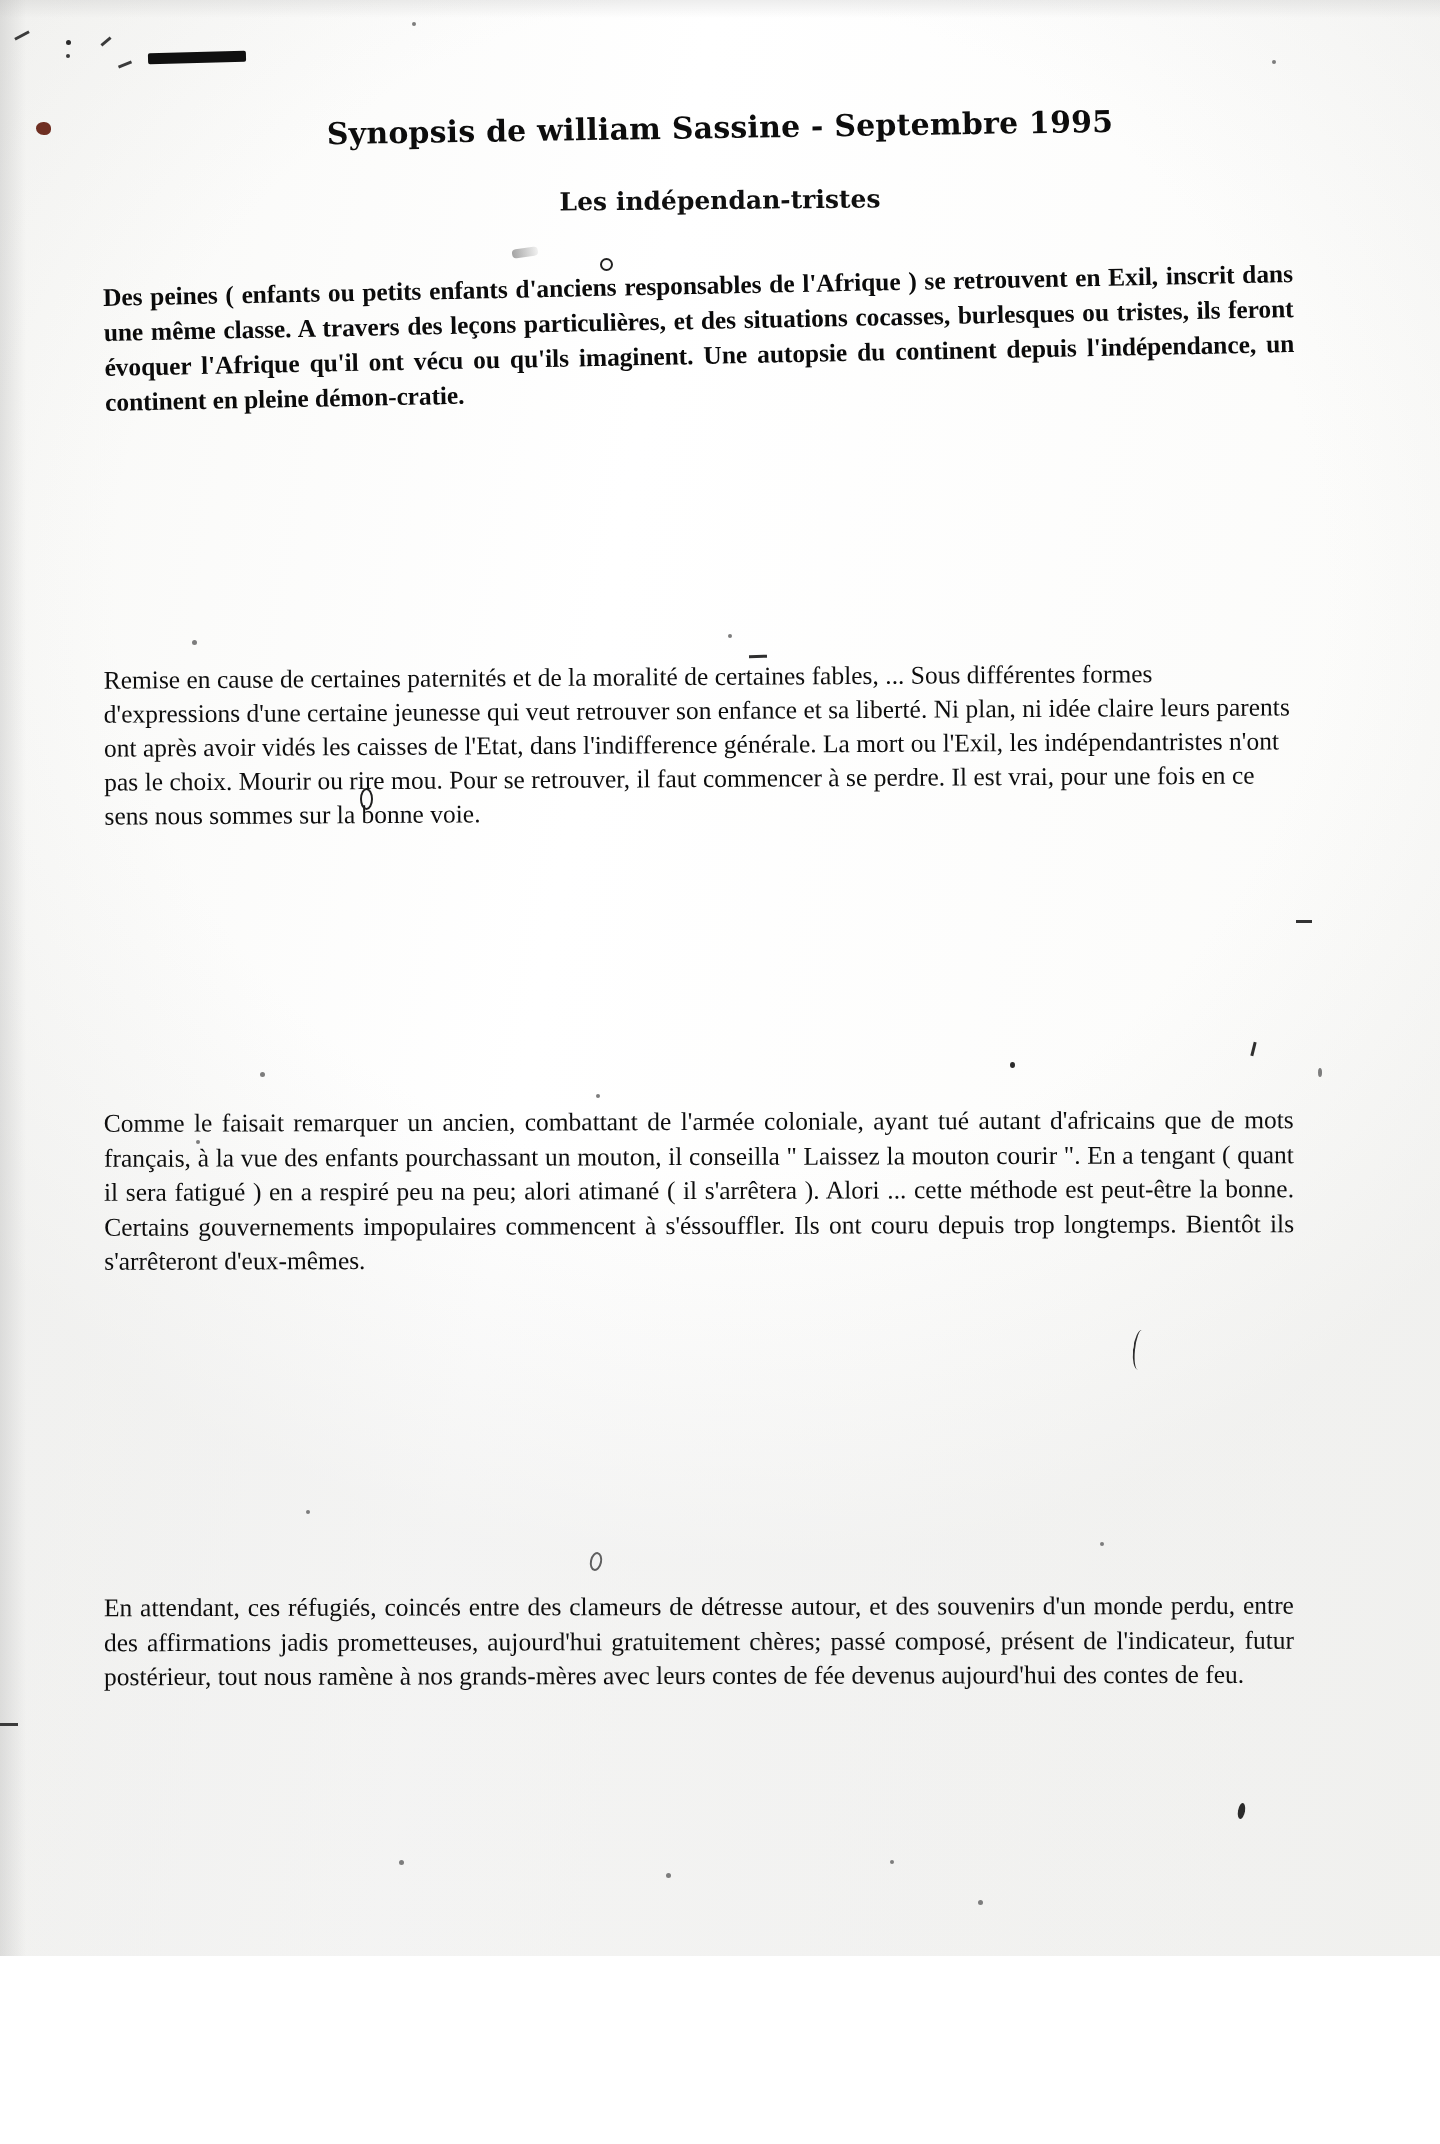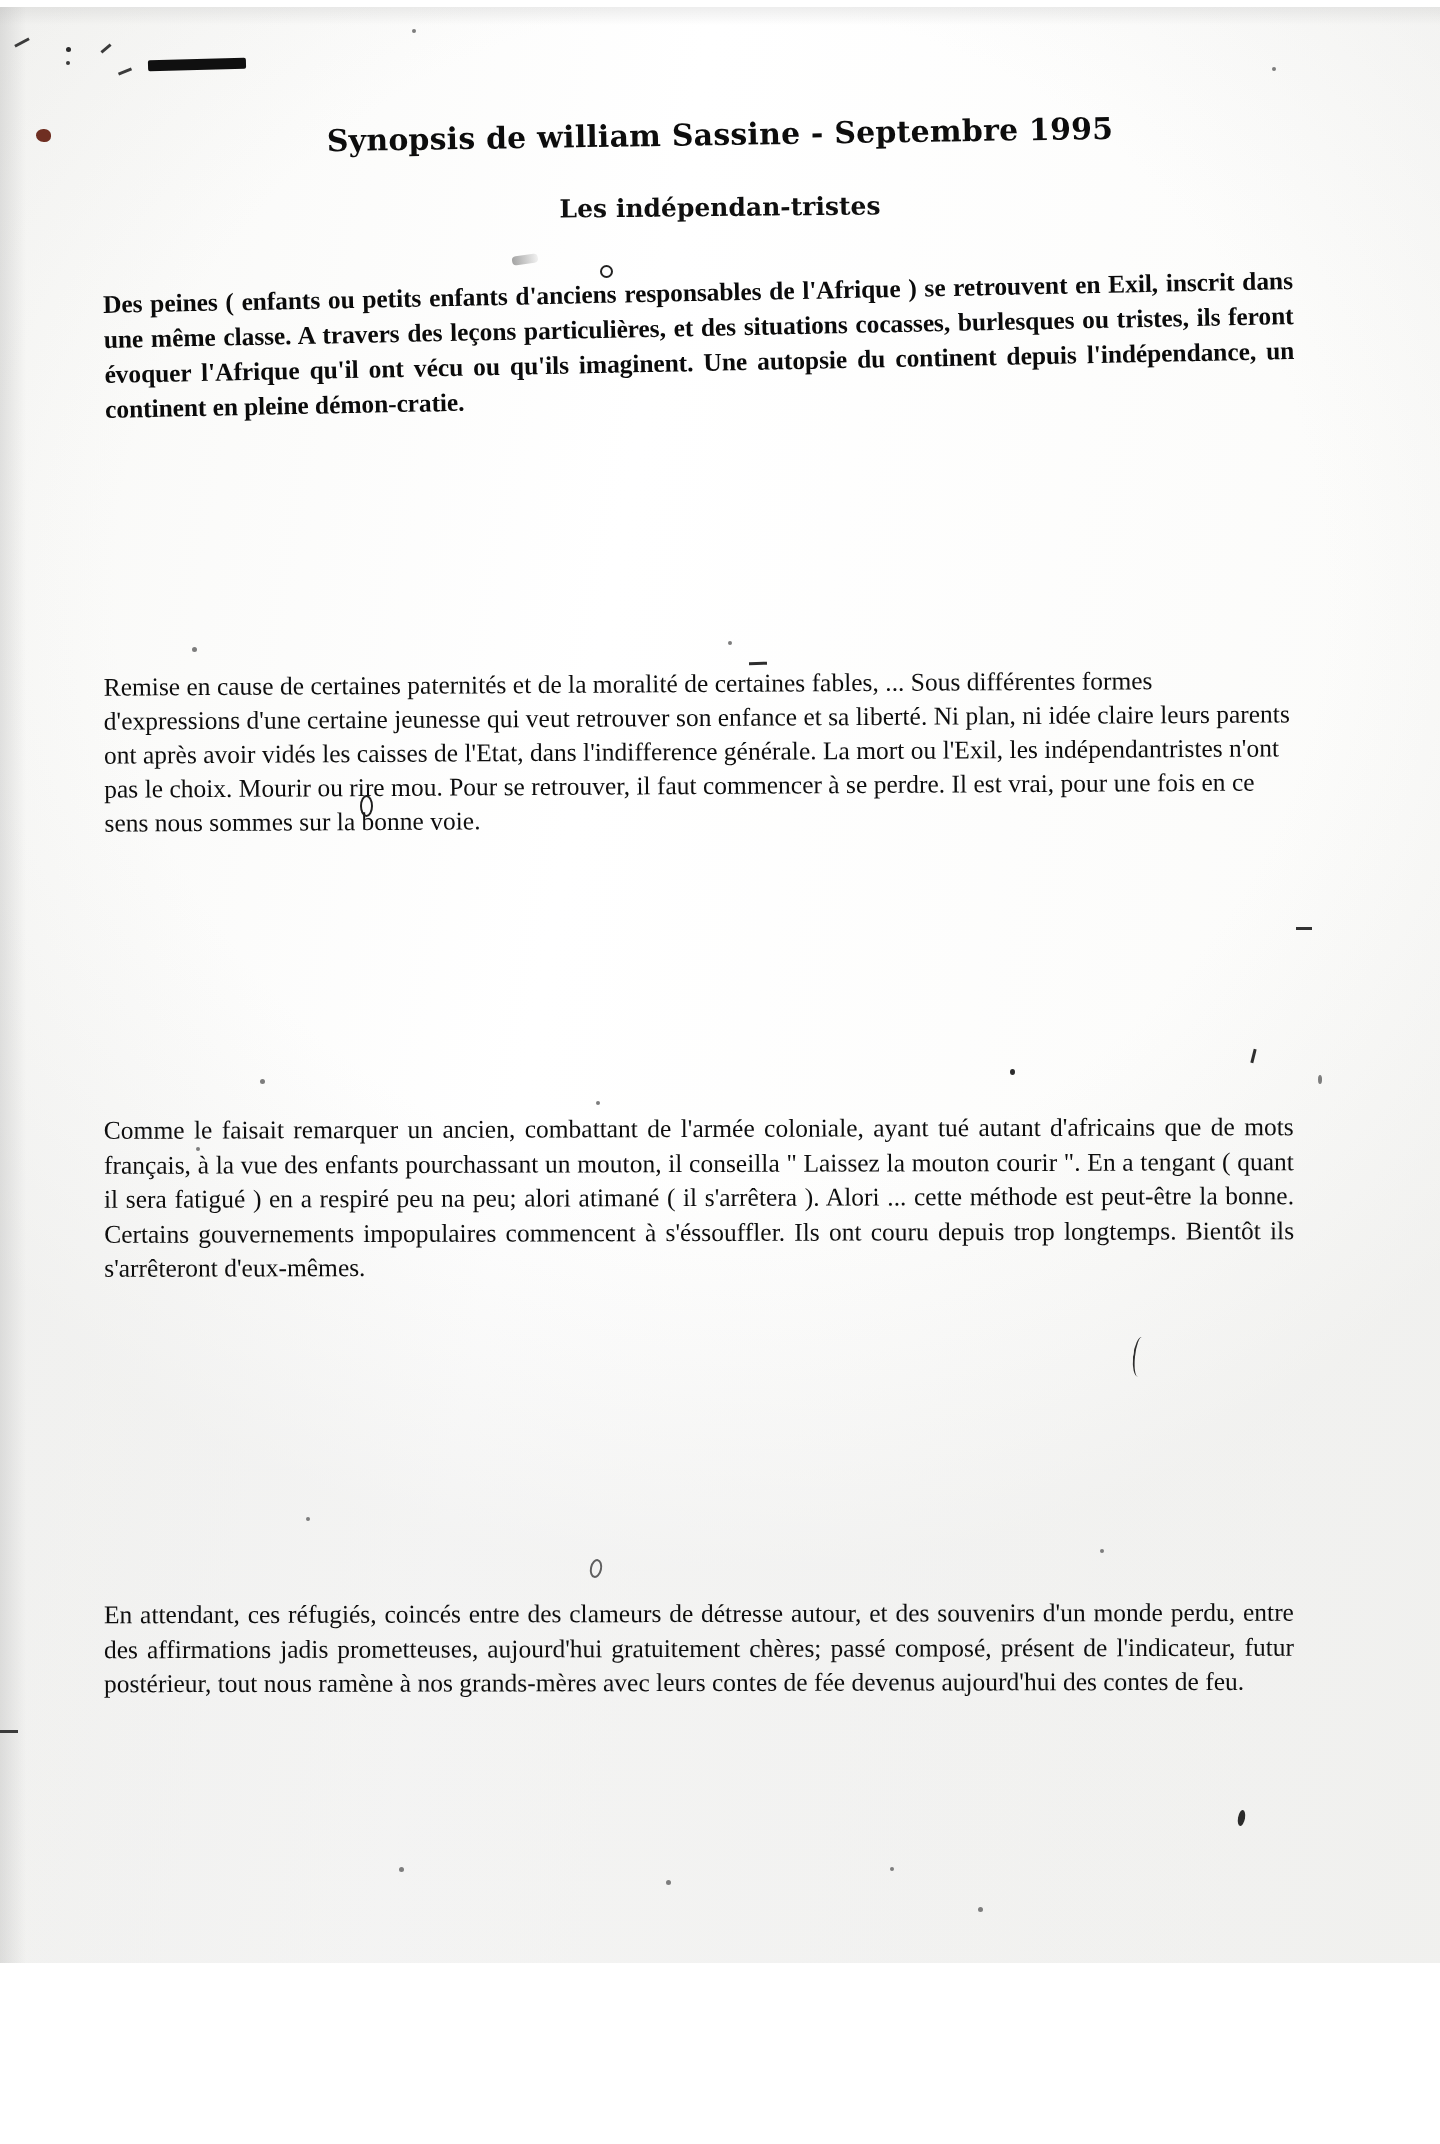--- a/index.html
+++ b/index.html
@@ -7,21 +7,21 @@
     padding: 0;
     background: #ffffff;
   }
   body {
     font-family: "Liberation Serif", serif;
   }
   .page {
     position: relative;
     width: 1440px;
     height: 1956px;
-    margin: 7px auto;
+    margin: 0 auto;
     background: #fdfdfc;
     overflow: hidden;
     
     box-shadow: inset 0 0 160px rgba(160,160,160,0.10);
   }
   
   .paper-tint {
     position: absolute;
     inset: 0;
     background:

